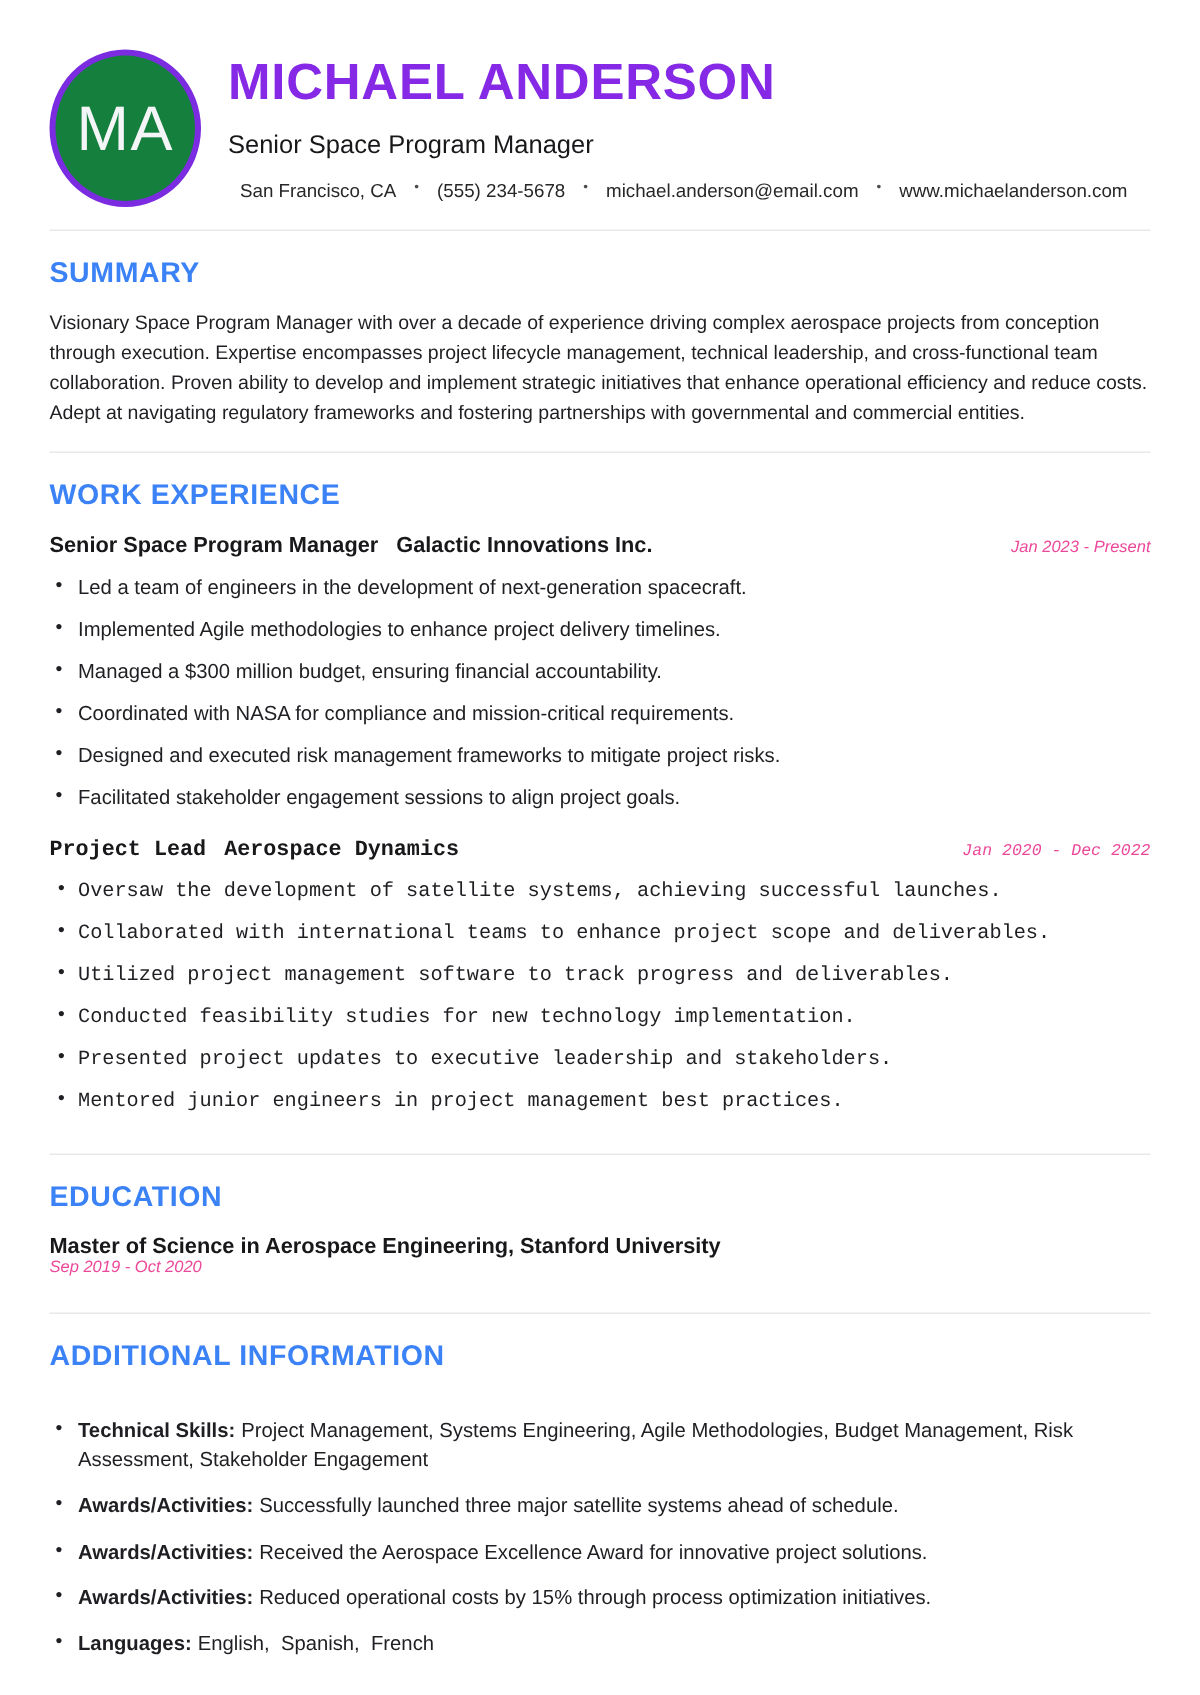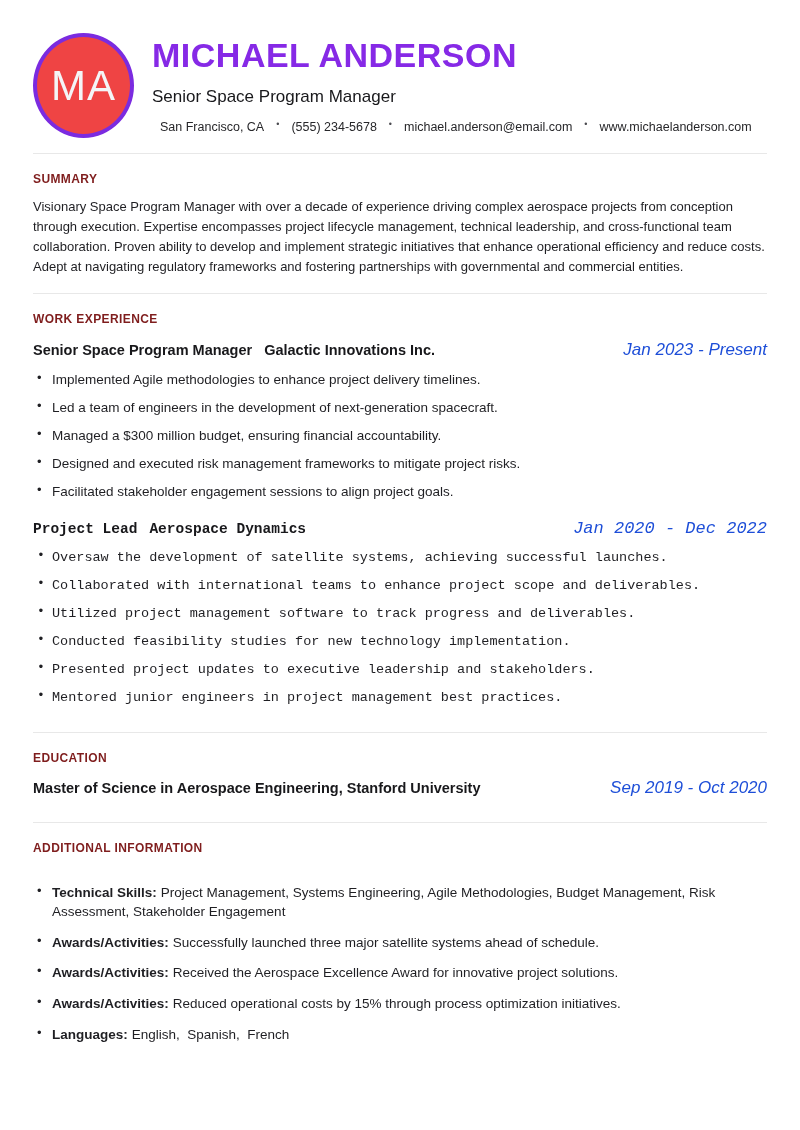--- a/index.html
+++ b/index.html
@@ -11,21 +11,21 @@
   }
   .page { padding: 0 33px; }
 
   
   .header { display: flex; gap: 18px; padding-top: 33px; align-items: flex-start; }
   .avatar {
     flex: 0 0 auto;
     width: 93px; height: 97px;
     border: 4px solid #7b2be0;
     border-radius: 50%;
-    background: #ef4444;
+    background: #15803d;
     display: flex; align-items: center; justify-content: center;
   }
   .avatar span {
     color: #f4f5f7; font-size: 42px; font-weight: 500; letter-spacing: 1px;
   }
   .header-text { flex: 1; min-width: 0; }
   h1.name {
     margin: 5px 0 0;
     font-size: 34px; font-weight: 800;
     color: #8629e6; letter-spacing: 0.5px;
@@ -40,50 +40,50 @@
   .contact-sep { font-size: 9px; color: #4b4b50; line-height: 1; }
 
   
   .divider { border: none; border-top: 1px solid #e8e8e8; margin: 0; }
   .div-1 { margin-top: 15px; }
   .div-2 { margin-top: 16px; }
   .div-3 { margin-top: 24px; }
   .div-4 { margin-top: 24px; }
   h2.sec-heading {
     margin: 18px 0 0;
-    font-size: 12px; font-weight: 700;
-    color: #7f1d1d; letter-spacing: 0.4px;
+    font-size: 19px; font-weight: 700;
+    color: #3b82f6; letter-spacing: 0.4px;
   }
   .summary-text {
     margin: 11px 0 0;
     font-size: 13px; line-height: 1.54; color: #1f1f23;
   }
 
   
   .job { margin-top: 14px; }
   .job-2 { margin-top: 17px; font-family: Liberation Mono, monospace; }
   .job-header { display: flex; justify-content: space-between; align-items: baseline; }
   .job-title-line { font-size: 14.5px; font-weight: 700; color: #18181b; }
   .job-company { margin-left: 12px; }
-  .dates { font-style: italic; font-size: 17px; color: #1d4ed8; white-space: nowrap; }
+  .dates { font-style: italic; font-size: 11px; color: #ec4899; white-space: nowrap; }
 
   ul.bullets { list-style: none; margin: 10px 0 0; padding: 0; }
   ul.bullets li {
     position: relative; padding-left: 19px;
     font-size: 13.5px; line-height: 1.45; color: #1f1f23;
     margin-bottom: 8.5px;
   }
   ul.bullets li::before {
     content: "\2022";
     position: absolute; left: 4px; top: -1px;
     font-size: 13px; color: #1f1f23;
   }
 
   
-  .edu-row { margin-top: 13px; }
+  .edu-row { margin-top: 13px; flex-direction: column; }
 
   
   ul.info-list { list-style: none; margin: 28px 0 0; padding: 0; }
   ul.info-list li {
     position: relative; padding-left: 19px;
     font-size: 13.5px; line-height: 1.45; color: #1f1f23;
     margin-bottom: 11px;
   }
   ul.info-list li::before {
     content: "\2022";
@@ -130,23 +130,24 @@
     <h2 class="sec-heading">WORK EXPERIENCE</h2>
 
     <div class="job">
       <div class="job-header">
         <div class="job-title-line">
           <span>Senior Space Program Manager</span><span class="job-company">Galactic Innovations Inc.</span>
         </div>
         <span class="dates">Jan 2023 - Present</span>
       </div>
       <ul class="bullets">
+        <li>Led a team of engineers in the development of next-generation spacecraft.</li>
         <li>Implemented Agile methodologies to enhance project delivery timelines.</li>
-        <li>Led a team of engineers in the development of next-generation spacecraft.</li>
         <li>Managed a $300 million budget, ensuring financial accountability.</li>
+        <li>Coordinated with NASA for compliance and mission-critical requirements.</li>
         <li>Designed and executed risk management frameworks to mitigate project risks.</li>
         <li>Facilitated stakeholder engagement sessions to align project goals.</li>
       </ul>
     </div>
 
     <div class="job job-2">
       <div class="job-header">
         <div class="job-title-line">
           <span>Project Lead</span><span class="job-company">Aerospace Dynamics</span>
         </div>

